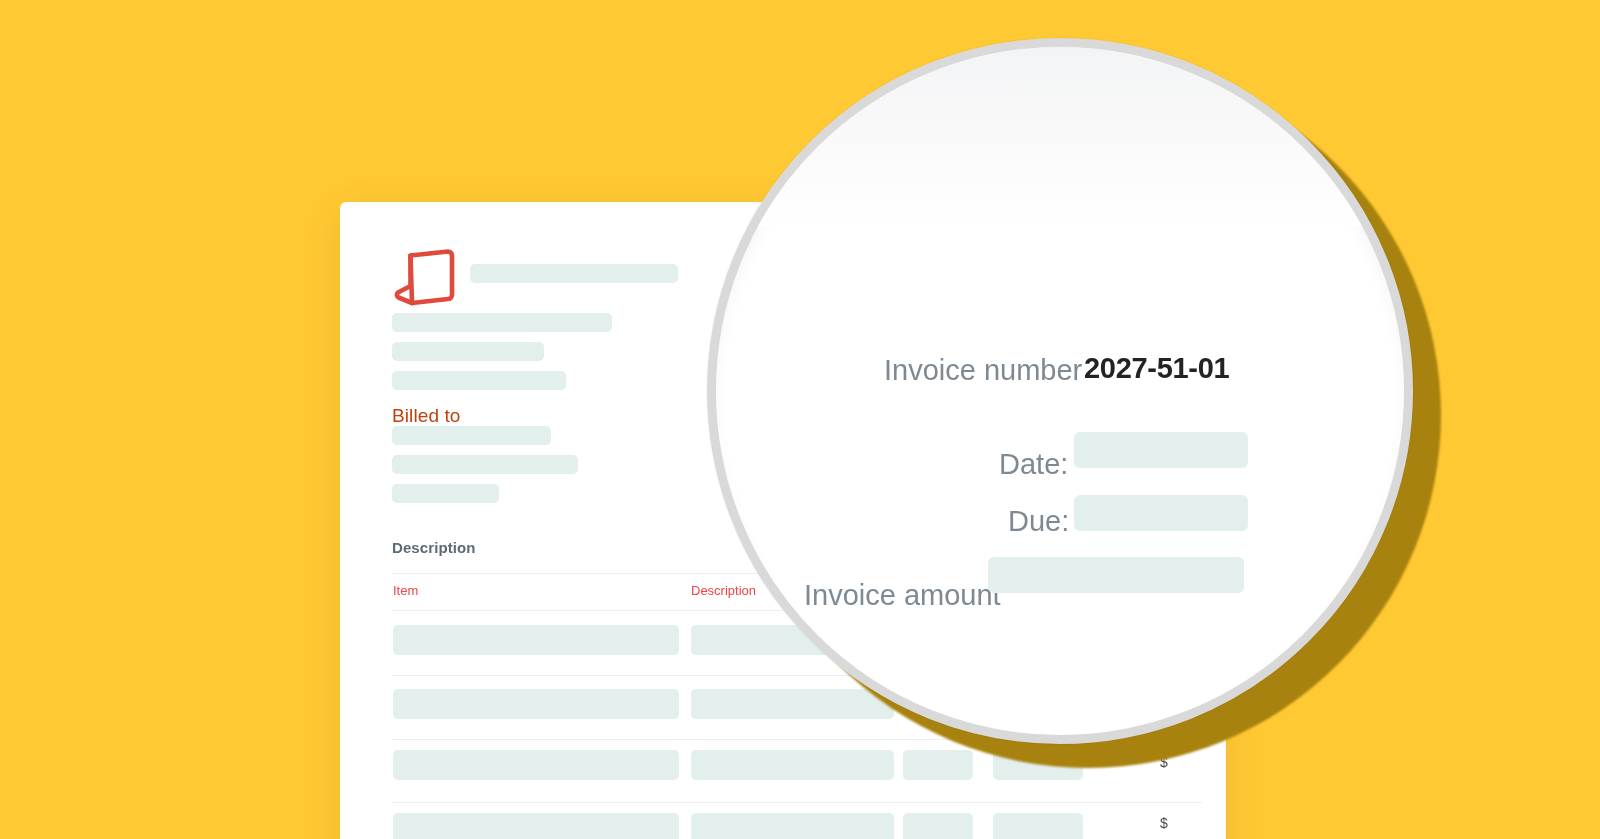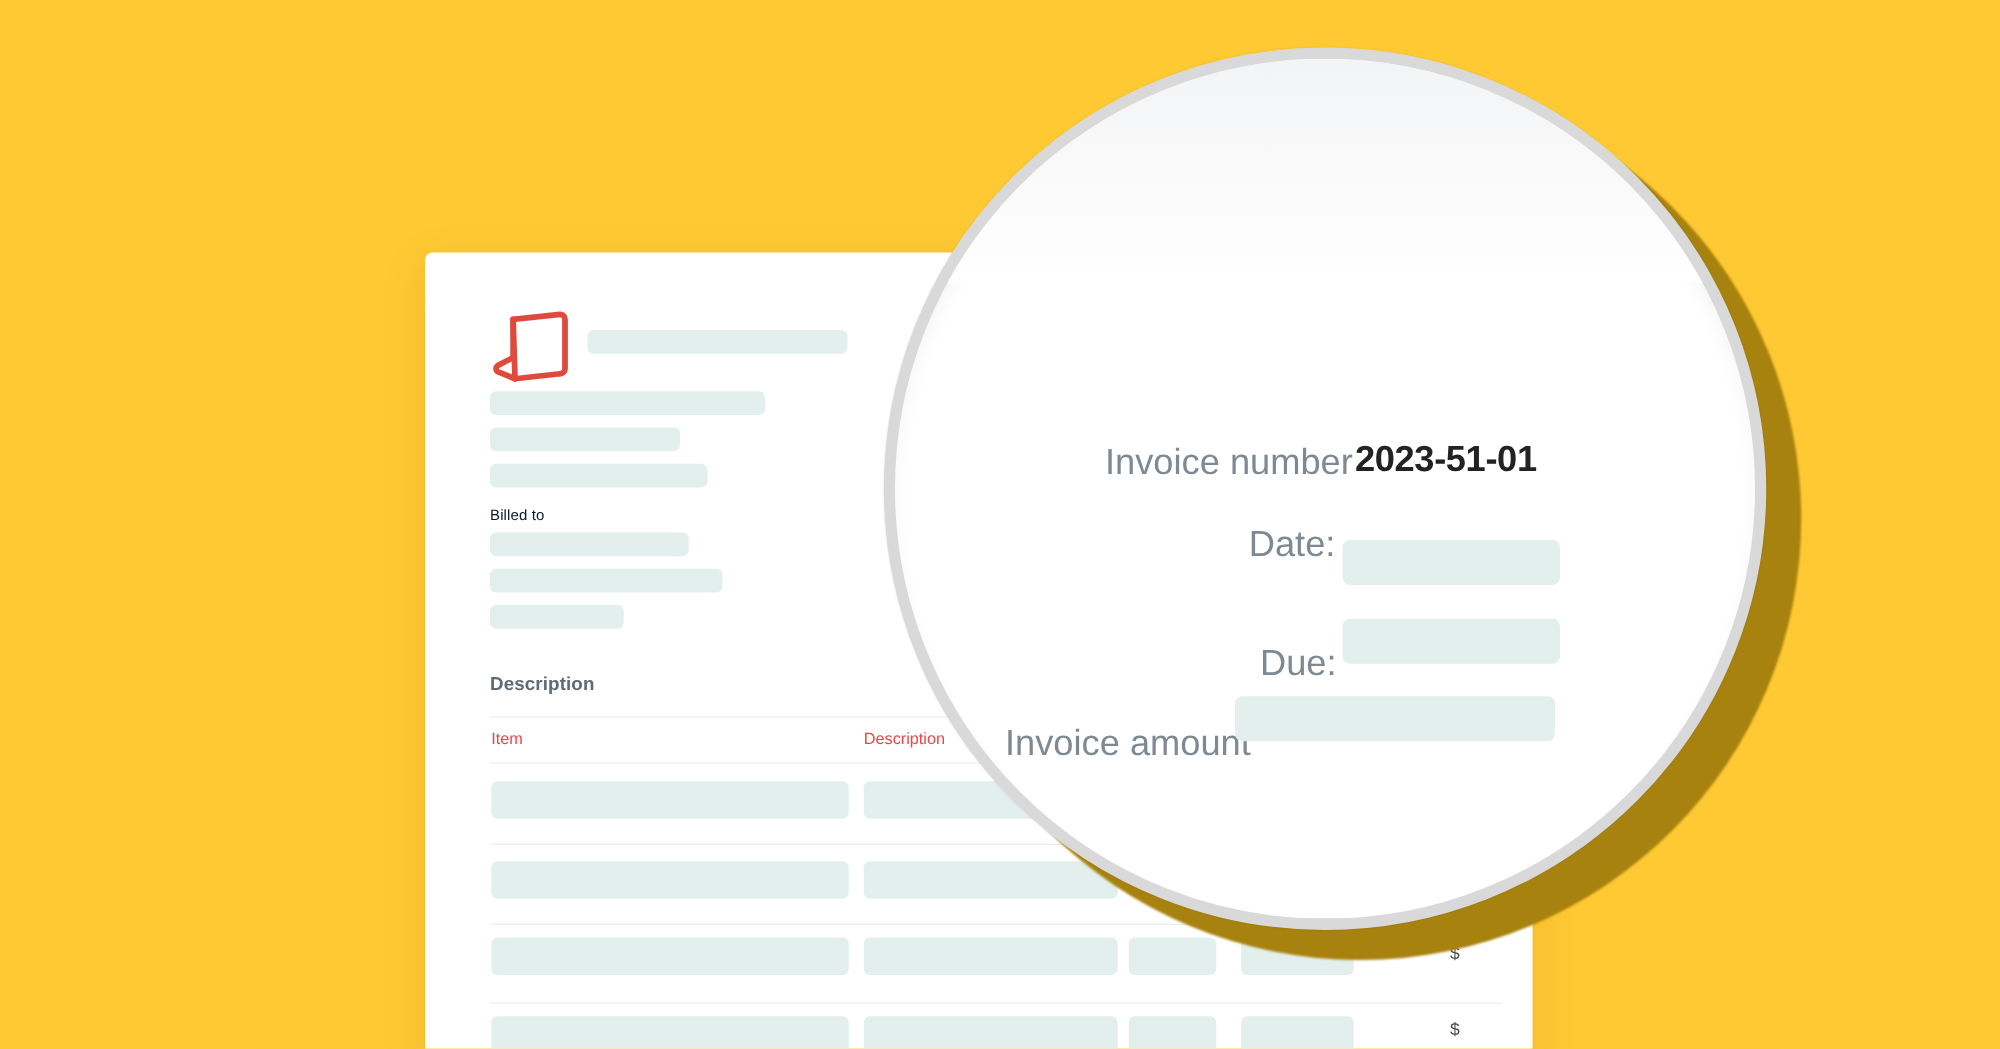--- a/index.html
+++ b/index.html
@@ -19,21 +19,21 @@
     box-shadow:0 10px 36px rgba(120,80,0,.13);
     overflow:hidden;
   }
 
   .bar{background:#E2EFEC;border-radius:5px;position:absolute;}
 
   
   #logo{position:absolute;left:52px;top:44px;width:64px;height:62px;}
 
   
-  .lbl{position:absolute;color:#0f172a;font-size:12px;letter-spacing:.1px;}
+  .lbl{position:absolute;color:#c2410c;font-size:19px;letter-spacing:.1px;}
   .lbl-dark{position:absolute;color:#5D6B76;font-size:15px;font-weight:700;letter-spacing:.1px;}
   .thead{position:absolute;color:#ef4444;font-size:13px;}
   .rule{position:absolute;height:1px;background:#ECEFF1;}
   .dollar{position:absolute;color:#4A4A4A;font-size:14px;}
 
   
   #mag-shadow{
     position:absolute;left:735px;top:62px;width:706px;height:706px;
     border-radius:50%;
     background:#A8820E;
@@ -135,26 +135,26 @@
   </div>
 
   <div id="mag-shadow"></div>
 
   <div id="mag">
     <div id="mag-inner">
       <div id="mag-sheen"></div>
 
 
       <span class="m-lbl" style="left:168px;top:307px;">Invoice number</span>
-      <span id="m-invnum-val">2023-51-01</span>
+      <span id="m-invnum-val">2027-51-01</span>
 
-      <span class="m-lbl" style="left:283px;top:373px;">Date:</span>
+      <span class="m-lbl" style="left:283px;top:401px;">Date:</span>
       <span class="m-field" style="left:358px;top:385px;width:174px;height:36px;"></span>
 
-      <span class="m-lbl" style="left:292px;top:468px;">Due:</span>
+      <span class="m-lbl" style="left:292px;top:458px;">Due:</span>
       <span class="m-field" style="left:358px;top:448px;width:174px;height:36px;"></span>
 
       <span class="m-lbl" style="left:88px;top:532px;">Invoice amount</span>
       <span class="m-field" style="left:272px;top:510px;width:256px;height:36px;"></span>
     </div>
   </div>
 
 </div>
 
 </body></html>

